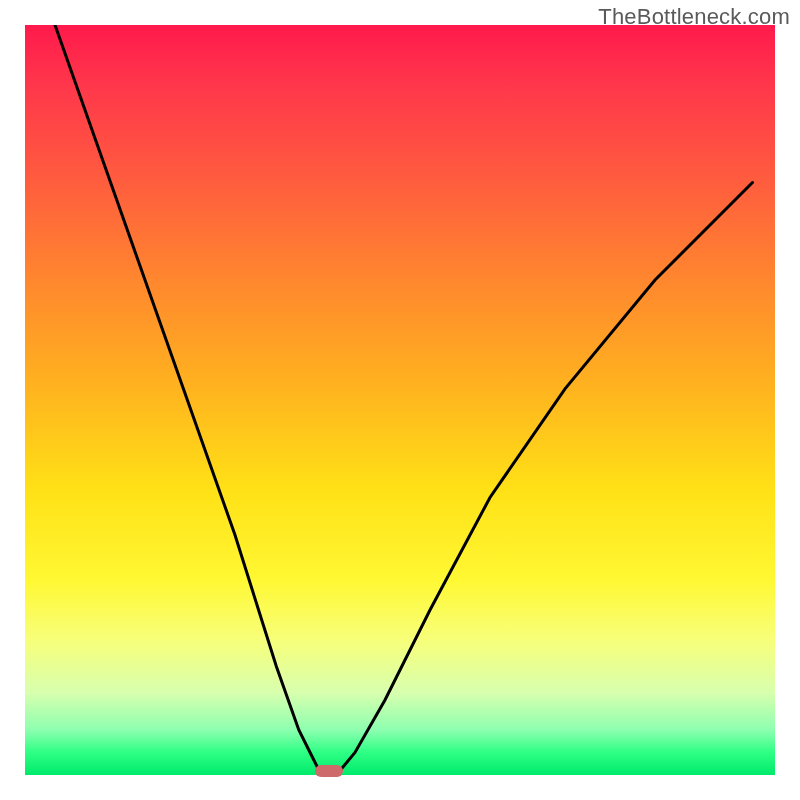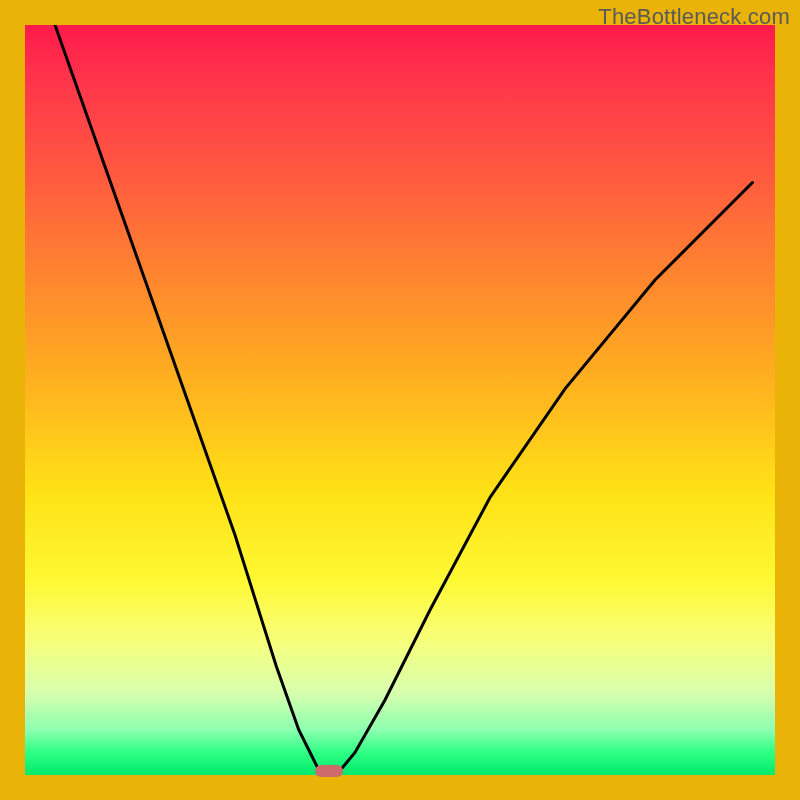--- a/index.html
+++ b/index.html
@@ -8,21 +8,21 @@
     width: 800px;
     height: 800px;
     background: #000;
     font-family: Arial, Helvetica, sans-serif;
     overflow: hidden;
   }
   .outer {
     position: relative;
     width: 800px;
     height: 800px;
-    background: #eab308;
+    background: #ffffff;
   }
   .watermark {
     position: absolute;
     top: 4px;
     right: 10px;
     color: #5a5a5a;
     font-size: 22px;
     font-weight: 500;
     letter-spacing: 0.2px;
     user-select: none;

